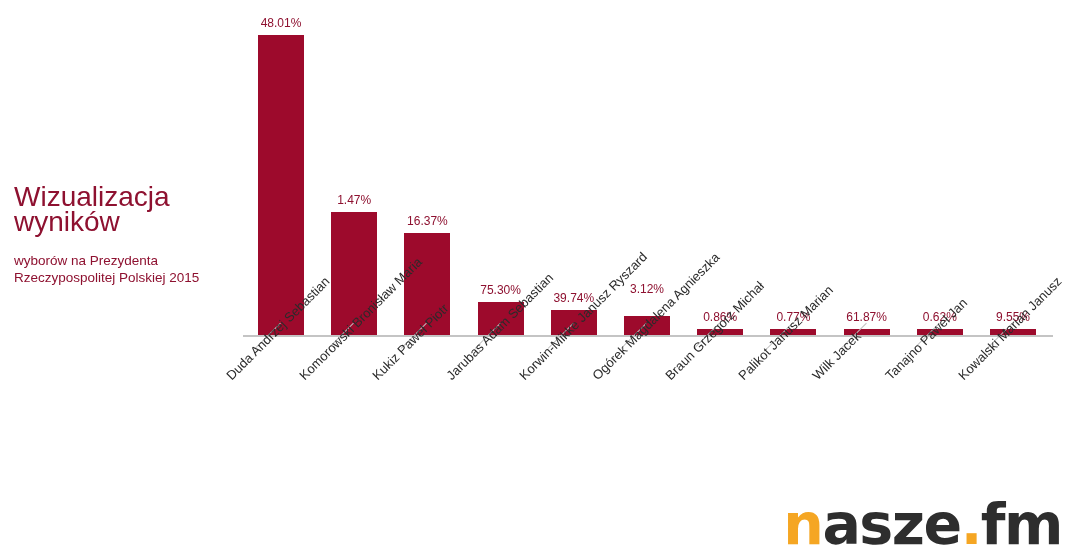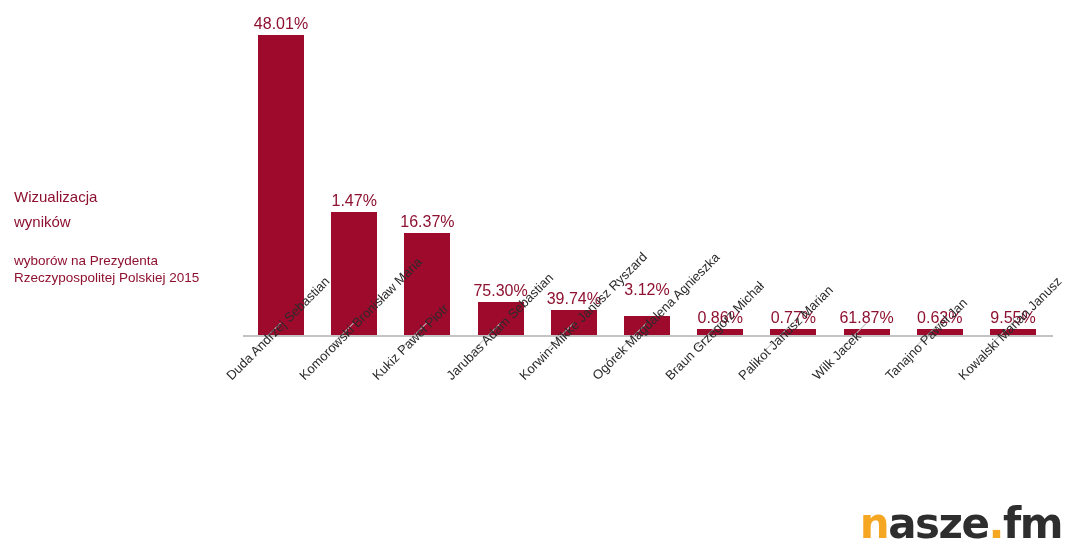--- a/index.html
+++ b/index.html
@@ -18,21 +18,21 @@
 
   
   #title-block {
     position: absolute;
     left: 14px;
     top: 184px;
     width: 225px;
   }
   #chart-title {
     color: #8e1130;
-    font-size: 15px;
+    font-size: 28px;
     line-height: 25px;
     font-weight: 400;
     white-space: pre-line;
     margin: 0;
   }
   #chart-subtitle {
     color: #8e1130;
     font-size: 13.5px;
     line-height: 17px;
     font-weight: 400;
@@ -67,21 +67,21 @@
     left: 0;
     width: 46px;
     background: #9d0a2c;
   }
   .bar-value {
     position: absolute;
     left: 50%;
     transform: translateX(-50%);
     white-space: nowrap;
     color: #8e1130;
-    font-size: 16px;
+    font-size: 12px;
     line-height: 13px;
   }
 
   
   #category-labels {
     position: absolute;
     left: 0;
     top: 0;
     width: 1074px;
     height: 553px;
@@ -104,21 +104,21 @@
     transform-origin: 0 50%;
     transform: rotate(-45deg);
   }
 
   
   #logo {
     position: absolute;
     right: 12px;
     bottom: 6px;
     font-family: "DejaVu Sans", sans-serif;
-    font-size: 42px;
+    font-size: 57px;
     font-weight: bold;
     letter-spacing: -1.5px;
     line-height: 46px;
     white-space: nowrap;
   }
   #logo .logo-n { color: #f5a623; }
   #logo .logo-mid { color: #2e2e2e; }
   #logo .logo-dot { color: #f5a623; }
   #logo .logo-fm { color: #2e2e2e; }
 </style>

